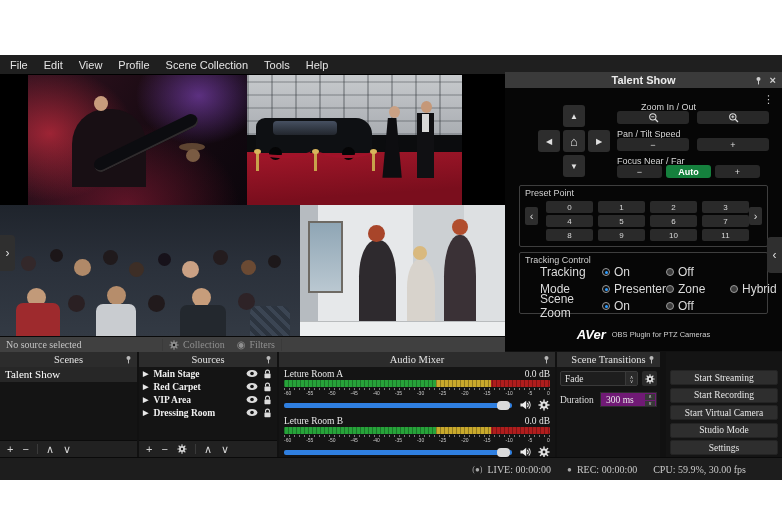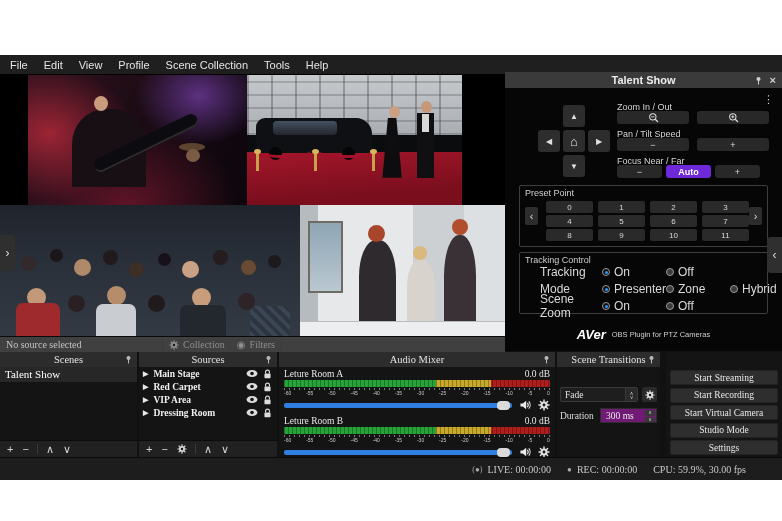--- a/index.html
+++ b/index.html
@@ -164,21 +164,21 @@
   .ruler{height:8px;margin-top:1px;display:flex;justify-content:space-between;
          font-size:5px;color:#c9c9c9;
          background:repeating-linear-gradient(90deg,#7a7a7a 0 1px,transparent 1px 5px) top/100% 2px no-repeat;
          padding-top:2px;}
   .srow{position:relative;height:13px;margin-top:1px;}
   .track{position:absolute;left:0;right:38px;top:4px;height:5px;border-radius:2px;background:#2f7fe0;cursor:pointer;}
   .handle{position:absolute;right:40px;top:2px;width:13px;height:9px;border-radius:4px;background:#dadada;cursor:pointer;}
   .spk{position:absolute;right:18px;top:0;color:#ececec;cursor:pointer;}
   .sgear{position:absolute;right:0;top:0;color:#e0e0e0;cursor:pointer;}
   
-  .tbody{padding:20px 3px;}
+  .tbody{padding:4px 3px;}
   .row1{display:flex;}
   .combo{width:78px;height:15px;background:#1e1e1e;border:1px solid #3a3a3a;border-radius:2px;
          display:flex;align-items:center;box-sizing:border-box;cursor:pointer;}
   .combo .cv{flex:1;padding-left:4px;font-family:"Liberation Serif",serif;font-size:9.5px;color:#e4e4e4;}
   .cspin{width:11px;height:100%;border-left:1px solid #3a3a3a;background:#2a2a2a;display:flex;flex-direction:column;
          align-items:center;justify-content:center;font-size:5px;line-height:4px;color:#c5c5c5;}
   .tgear{width:15px;height:15px;margin-left:4px;background:#2a2a2a;border-radius:2px;display:flex;
          align-items:center;justify-content:center;color:#e0e0e0;cursor:pointer;}
   .row2{display:flex;margin-top:6px;align-items:center;}
   .durlbl{width:40px;font-family:"Liberation Serif",serif;font-size:9.5px;color:#dddddd;}
@@ -339,21 +339,21 @@
           </div>
       <div class="dbtn" style="left:50px;top:25px;">
             <span>▶</span>
           </div>
       <div class="dbtn" style="left:25px;top:50px;">
             <span>▼</span>
           </div>
     </div>
 
     <div class="rcol">
-      <div class="rlabel" style="top:0;">Zoom In / Out</div>
+      <div class="rlabel" style="top:0;margin-left:24px;">Zoom In / Out</div>
       <div class="prow" style="top:9px;">
         <div class="pbtn w70">
           <svg class="ic" width="11" height="11">
                 <use href="#i-zoom-out"></use>
               </svg>
         </div>
         <div class="pbtn w70">
           <svg class="ic" width="11" height="11">
                 <use href="#i-zoom-in"></use>
               </svg>
@@ -366,21 +366,21 @@
             </div>
         <div class="pbtn w70">
               <span>+</span>
             </div>
       </div>
       <div class="rlabel" style="top:54px;">Focus Near / Far</div>
       <div class="prow focus" style="top:63px;">
         <div class="pbtn w46">
               <span>−</span>
             </div>
-        <div class="pbtn w46 auto" style="background:#6d28d9;">
+        <div class="pbtn w46 auto" style="background:#15803d;">
               <span>Auto</span>
             </div>
         <div class="pbtn w46">
               <span>+</span>
             </div>
       </div>
     </div>
 
     <div class="gbox" id="preset-box">
       <div class="glabel">Preset Point</div>

